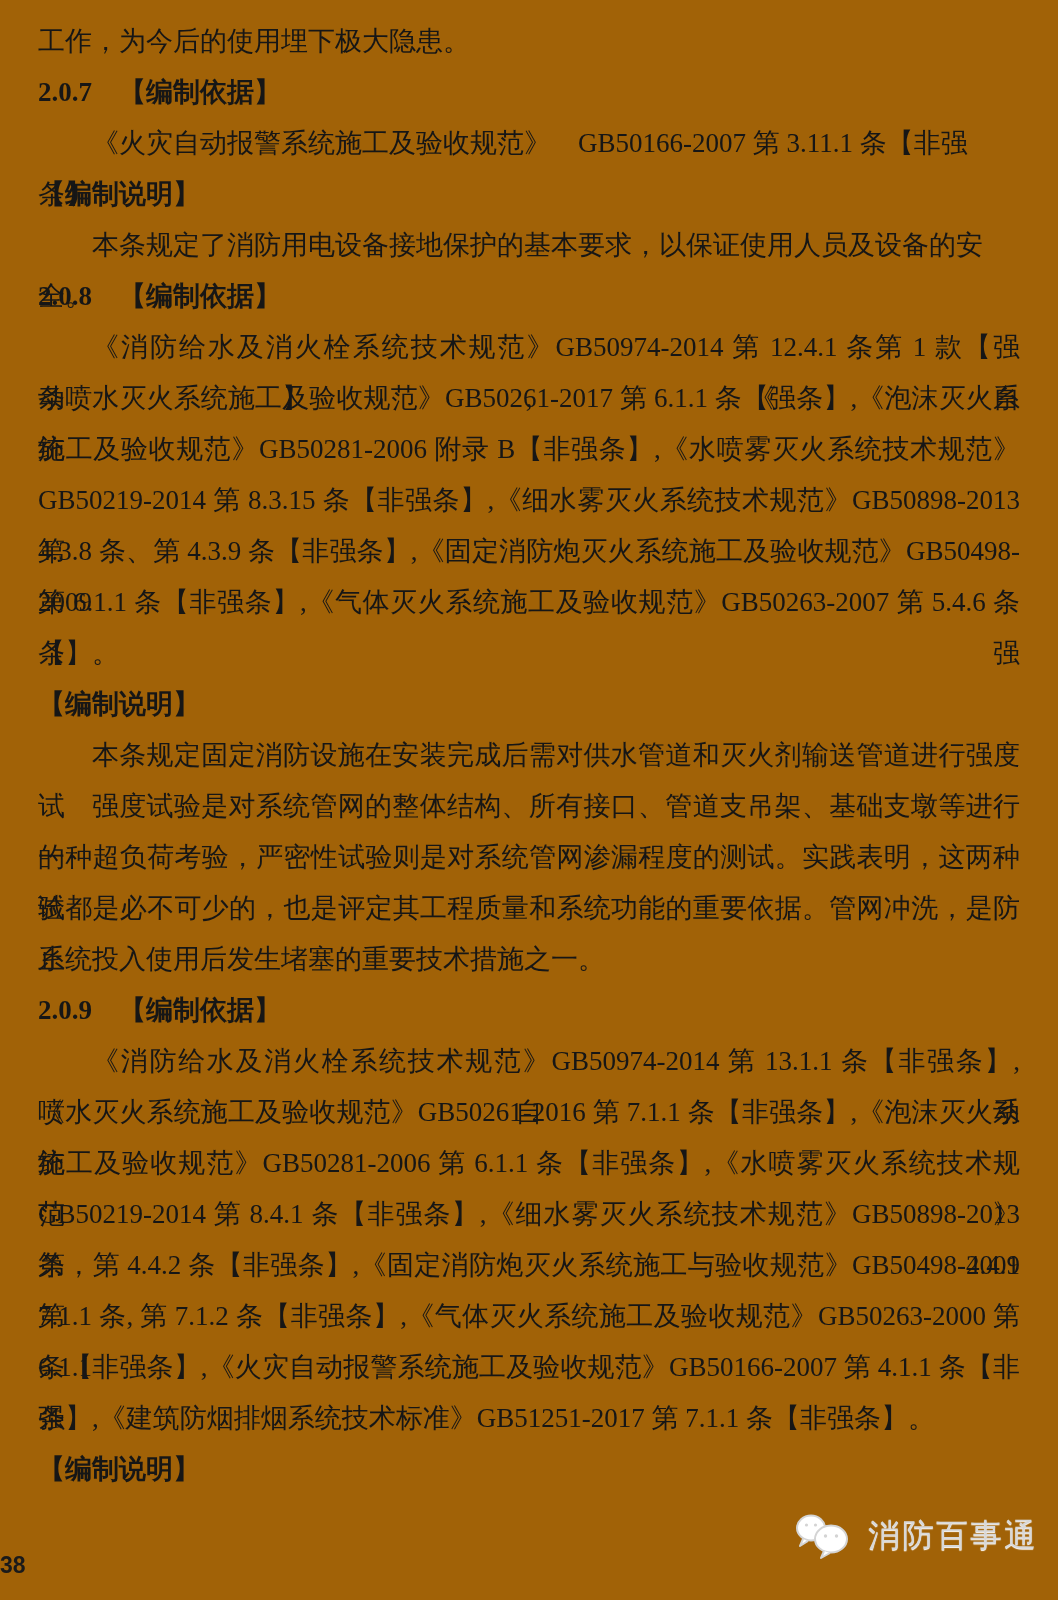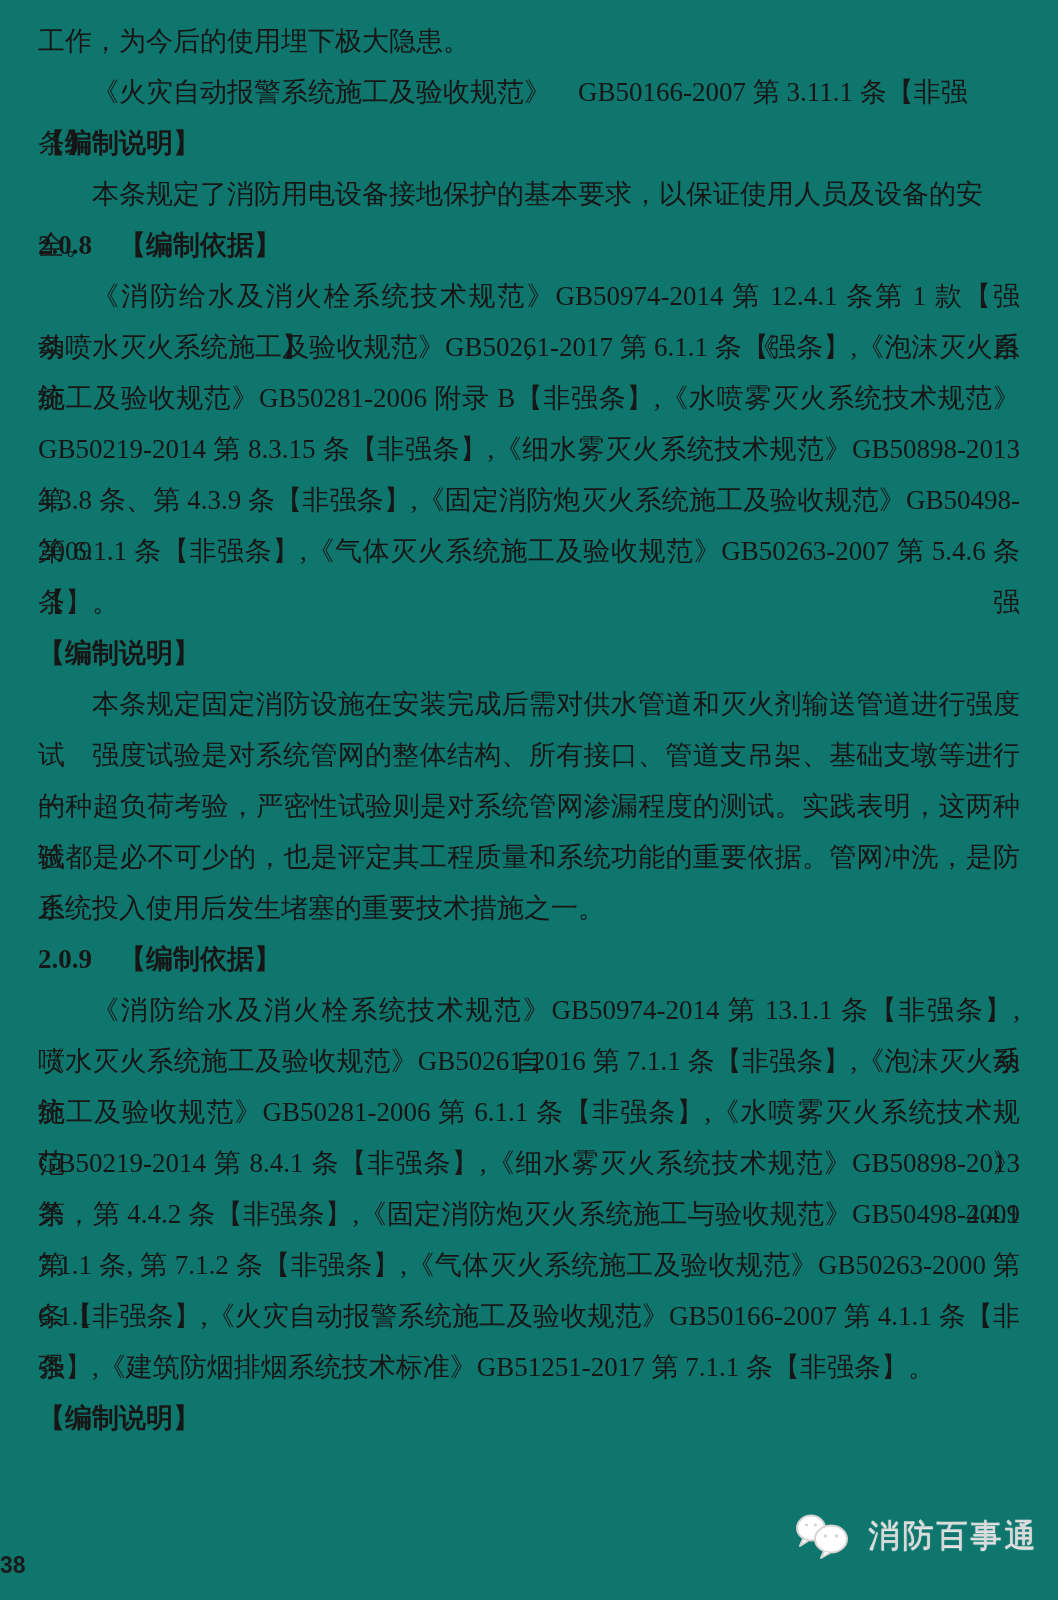--- a/index.html
+++ b/index.html
@@ -1,20 +1,20 @@
 <!DOCTYPE html>
 <html><head>
 <meta charset="utf-8">
 <style>
   html, body { margin: 0; padding: 0; background: #ffffff; }
   .page {
     position: relative;
     width: 1058px;
     height: 1600px;
-    background: #0f766e;
+    background: #a16207;
     overflow: hidden;
     font-family: "Liberation Serif", "DejaVu Serif", serif;
     color: #161616;
   }
   .content {
     position: absolute;
     top: 16px;
     left: 38px;
     width: 982px;
   }
@@ -59,20 +59,21 @@
     user-select: none;
   }
   .watermark svg { display: block; }
 </style>
 </head>
 <body>
 
 <div class="page">
   <div class="content">
     <div class="line">工作，为今后的使用埋下极大隐患。</div>
+    <div class="line heading">2.0.7　【编制依据】</div>
     <div class="line indent">《火灾自动报警系统施工及验收规范》　GB50166-2007 第 3.11.1 条【非强条】</div>
     <div class="line heading">【编制说明】</div>
     <div class="line indent">本条规定了消防用电设备接地保护的基本要求，以保证使用人员及设备的安全。</div>
     <div class="line heading">2.0.8　【编制依据】</div>
     <div class="line indent justify">《消防给水及消火栓系统技术规范》GB50974-2014 第 12.4.1 条第 1 款【强条】,《自</div>
     <div class="line justify">动喷水灭火系统施工及验收规范》GB50261-2017 第 6.1.1 条【强条】,《泡沫灭火系统</div>
     <div class="line justify">施工及验收规范》GB50281-2006 附录 B【非强条】,《水喷雾灭火系统技术规范》</div>
     <div class="line justify">GB50219-2014 第 8.3.15 条【非强条】,《细水雾灭火系统技术规范》GB50898-2013 第</div>
     <div class="line justify">4.3.8 条、第 4.3.9 条【非强条】,《固定消防炮灭火系统施工及验收规范》GB50498-2009</div>
     <div class="line justify">第 6.1.1 条【非强条】,《气体灭火系统施工及验收规范》GB50263-2007 第 5.4.6 条【强</div>

